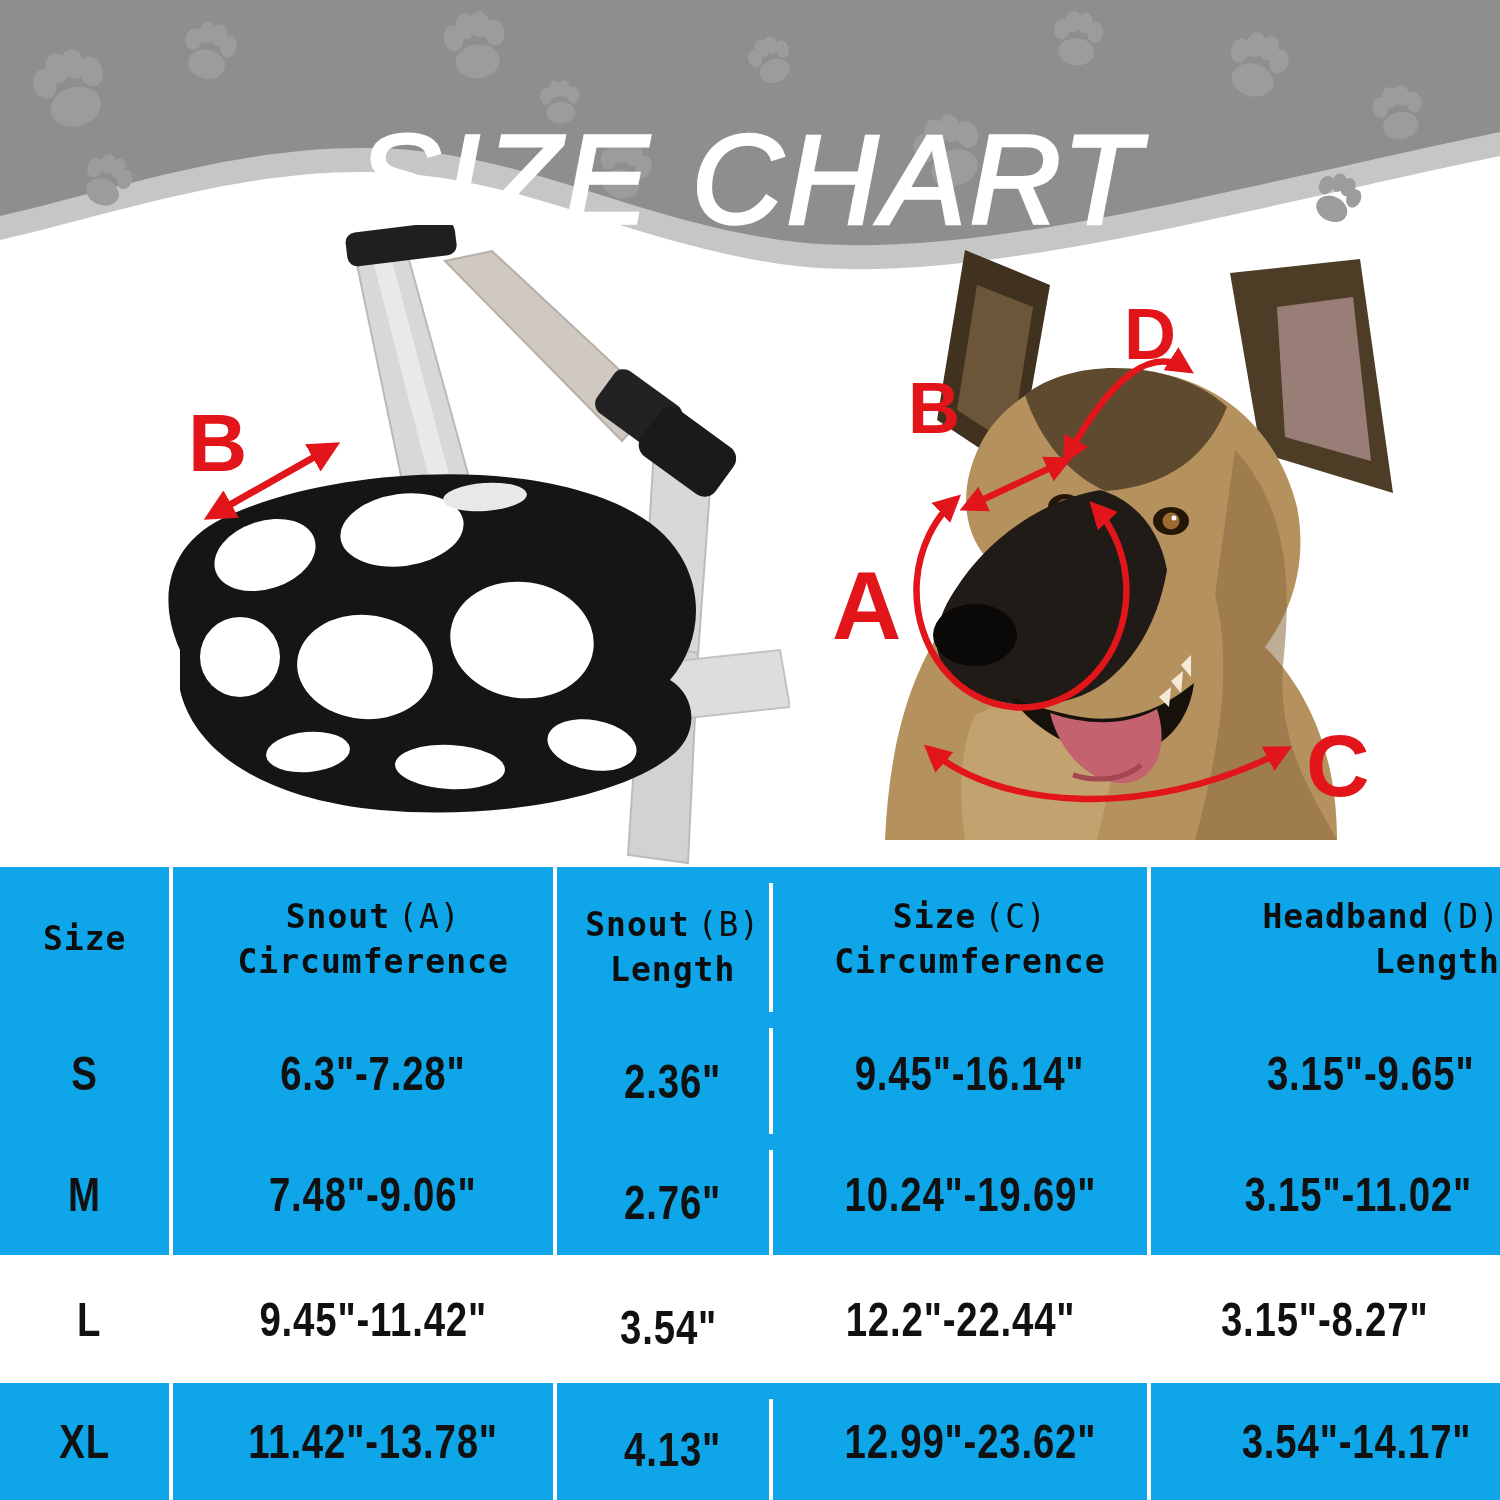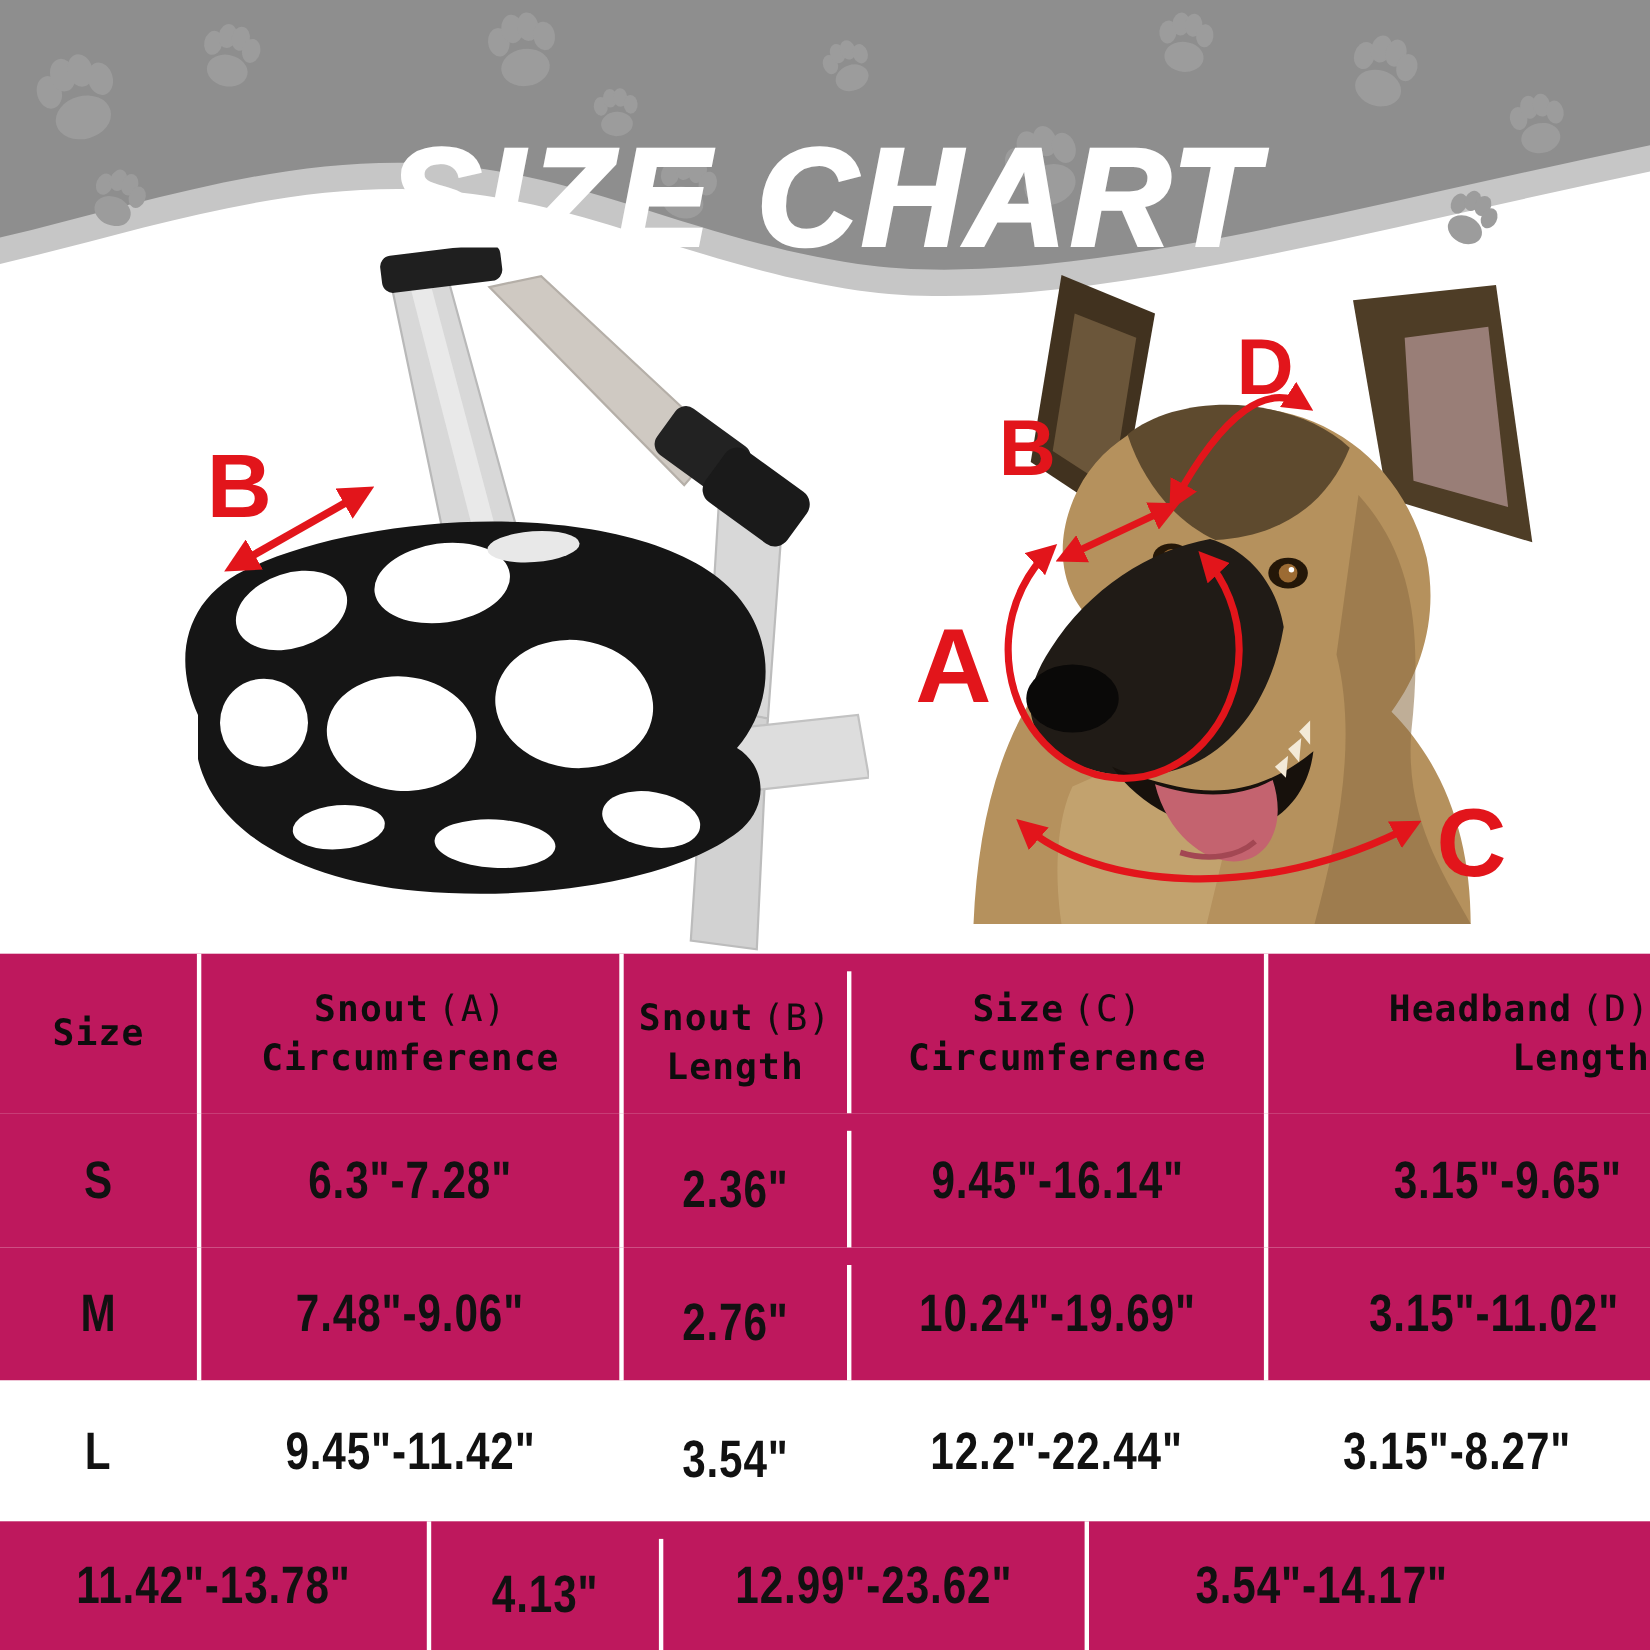--- a/index.html
+++ b/index.html
@@ -3,38 +3,38 @@
 <meta charset="utf-8">
 <style>
   html,body{margin:0;padding:0;}
   body{width:1500px;height:1500px;position:relative;background:#ffffff;overflow:hidden;
        font-family:"Liberation Sans",sans-serif;}
 
   
   .hero{position:absolute;left:0;top:0;width:1500px;height:300px;}
   .hero svg{position:absolute;left:0;top:0;}
   .page-title{position:absolute;left:0;right:0;top:30px;text-align:center;
-    font-family:"Liberation Sans",sans-serif;font-style:italic;font-weight:bold;
+    font-family:"Liberation Sans",sans-serif;font-style:italic;font-weight:normal;
     font-size:126px;line-height:1.05;letter-spacing:4px;color:#ffffff;
     -webkit-text-stroke:3.5px #ffffff;}
 
   
   .art{position:absolute;}
   .red-label{position:absolute;color:#e2151b;font-weight:bold;line-height:1;
     font-family:"Liberation Sans",sans-serif;}
   #lbl-muzzle-b{left:188px;top:402px;font-size:82px;}
   #lbl-dog-b{left:908px;top:372px;font-size:72px;}
   #lbl-dog-d{left:1124px;top:298px;font-size:72px;}
   #lbl-dog-a{left:832px;top:558px;font-size:96px;}
   #lbl-dog-c{left:1306px;top:722px;font-size:88px;}
 
   
   .size-table{position:absolute;left:0;top:867px;width:1500px;height:633px;}
   .trow{display:flex;width:1500px;}
-  .trow.gray{background:#be185d;}
+  .trow.gray{background:#0ea5e9;gap:20px;}
   .trow.white{background:#ffffff;}
   .tcell{box-sizing:border-box;display:flex;flex-direction:column;
     align-items:center;justify-content:center;text-align:center;}
   .gray .tcell{border-right:4px solid #fff;}
   .gray .tcell:last-child{border-right:none;align-items:flex-end;}
   .white .tcell{border-right:4px solid rgba(255,255,255,0);}
   .c0{width:187px;} .c1{width:392px;} .c2{width:211px;margin-top:16px;} .c3{width:387px;} .c4{width:355px;}
   .h-row{height:145px;} .r-s{height:122px;} .r-m{height:121px;} .r-l{height:128px;} .r-xl{height:117px;}
   .hcell{font-family:"DejaVu Sans Mono",monospace;font-weight:bold;font-size:33px;
     color:#0d0d0d;letter-spacing:1px;line-height:1.35;}
@@ -249,20 +249,23 @@
       </div>
     <div class="tcell c3">
         <span class="num">12.2"-22.44"</span>
       </div>
     <div class="tcell c4">
         <span class="num">3.15"-8.27"</span>
       </div>
   </div>
 
   <div class="trow gray r-xl">
+    <div class="tcell c0">
+        <span class="num">XL</span>
+      </div>
     <div class="tcell c1">
         <span class="num">11.42"-13.78"</span>
       </div>
     <div class="tcell c2">
         <span class="num">4.13"</span>
       </div>
     <div class="tcell c3">
         <span class="num">12.99"-23.62"</span>
       </div>
     <div class="tcell c4">

